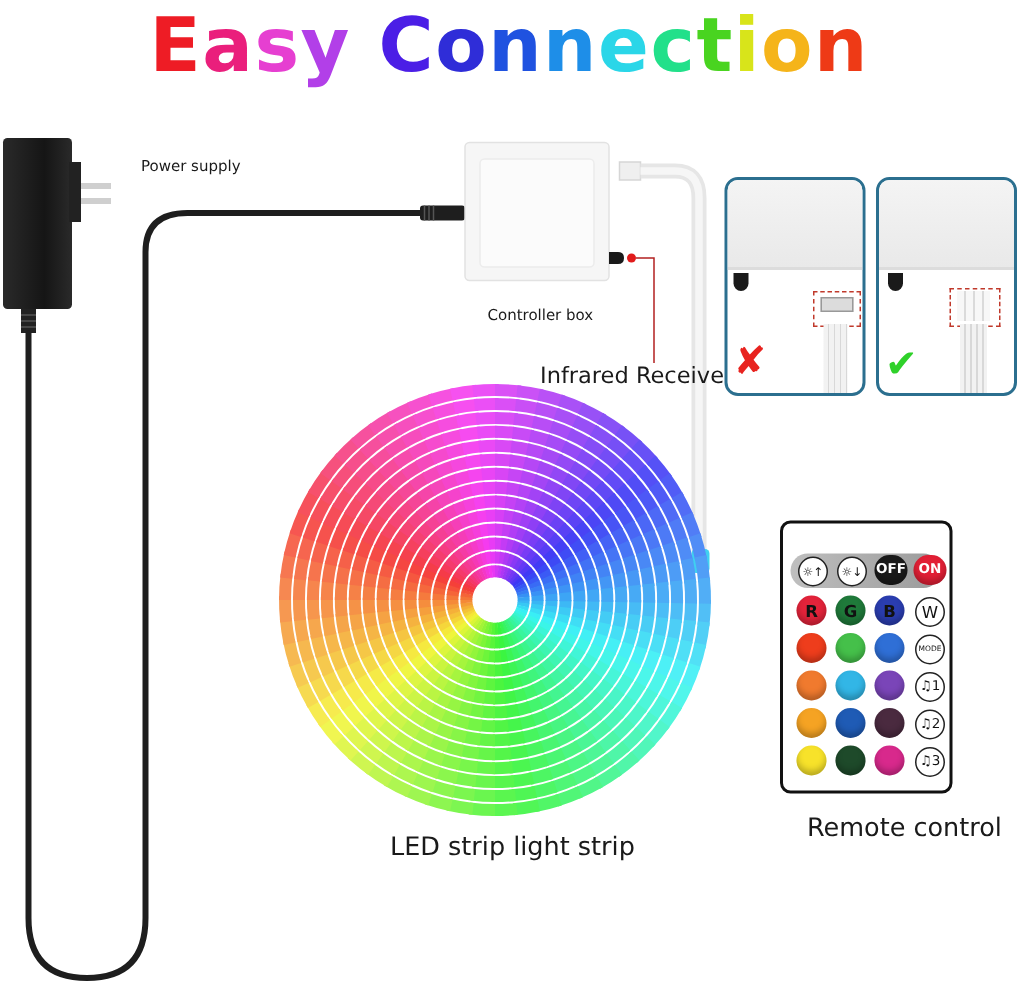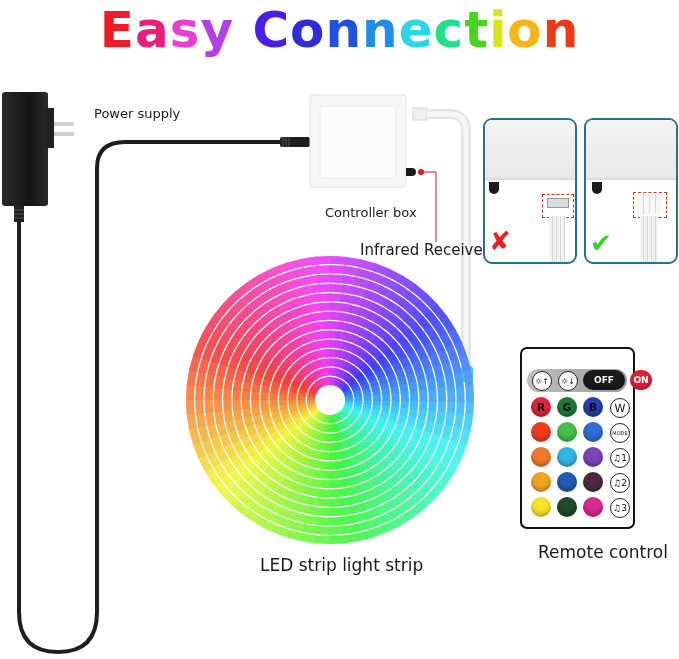--- a/index.html
+++ b/index.html
@@ -1,21 +1,21 @@
 <!DOCTYPE html>
 <html><head>
   <meta charset="utf-8">
   <style>
     html, body { margin: 0; padding: 0; background: #ffffff; }
     body { width: 679px; height: 659px; position: relative; overflow: hidden; font-family: "DejaVu Sans", sans-serif; }
     .abs { position: absolute; }
     .title { position: absolute; left: 0; top: 0; width: 679px; height: 62px; text-align: center; font-family: "DejaVu Sans", sans-serif; font-weight: bold; font-size: 50px; line-height: 60px; letter-spacing: 1px; }
     .title span { display: inline-block; }
     .label { position: absolute; color: #1a1a1a; font-family: "DejaVu Sans", sans-serif; white-space: nowrap; }
-    .lbl-sm { font-size: 13px; }
+    .lbl-sm { font-size: 10px; }
     .lbl-md { font-size: 15px; }
     .lbl-lg { font-size: 17px; }
     svg { position: absolute; left: 0; top: 0; }
     .panel { position: absolute; border: 2px solid #2b6f8f; border-radius: 9px; background: #ffffff; overflow: hidden; }
     .panel .box { position: absolute; left: 0; top: 0; right: 0; height: 58px; background: linear-gradient(#f4f4f4, #e9e9e9); border-bottom: 2px solid #dcdcdc; }
     .remote { position: absolute; left: 520px; top: 347px; width: 111px; height: 178px; border: 2px solid #111; border-radius: 7px; background: #fff; }
     .rbar { position: absolute; left: 5px; top: 20px; width: 100px; height: 23px; border-radius: 12px; background: linear-gradient(90deg, #bfbfbf, #9a9a9a); }
     .btn { position: absolute; width: 20px; height: 20px; border-radius: 50%; display: flex; align-items: center; justify-content: center; font-family: "DejaVu Sans", sans-serif; font-weight: bold; font-size: 11px; color: #111; box-shadow: inset 0 -3px 4px rgba(0,0,0,0.25); }
     .btn.outline { background: #fff; border: 1px solid #222; box-shadow: none; width: 18px; height: 18px; font-weight: normal; }
     .btn.small-text { font-size: 5px; }
@@ -961,22 +961,22 @@
   <div class="abs" style="left:47px; top:72px; width:32px; height:24px; border:1px dashed #c0392b;"></div>
   <div class="abs" style="left:52px; top:74px; width:22px; height:20px; background:repeating-linear-gradient(90deg,#f7f7f7 0 5px,#dadada 5px 6px);"></div>
   <div class="abs" style="left:54px; top:96px; width:18px; height:46px; background:repeating-linear-gradient(90deg,#f2f2f2 0 3px,#d8d8d8 3px 4px);"></div>
   <div class="abs" style="left:4px; top:108px; font-size:26px; font-weight:bold; color:#2fd12a; line-height:30px;">✔</div>
 </div>
 
 <div class="remote" id="remote">
   <div class="rbar"></div>
 <div class="btn outline" style="left: 10px; top: 22px; font-size: 8px;">☼↑</div>
     <div class="btn outline" style="left: 36px; top: 22px; font-size: 8px;">☼↓</div>
-    <div class="btn pill" style="left: 61px; top: 21px; background: rgb(26, 26, 26); width: 42px;">OFF</div>
-    <div class="btn pill" style="left: 87px; top: 21px; background: rgb(226, 31, 53); width: 22px; margin-left: 21px;">ON</div>
+    <div class="btn pill" style="left: 61px; top: 21px; background: rgb(26, 26, 26); width: 22px;">OFF</div>
+    <div class="btn pill" style="left: 87px; top: 21px; background: rgb(226, 31, 53); width: 22px;">ON</div>
     <div class="btn" style="left: 9px; top: 48px; background: rgb(227, 35, 58);">R</div>
     <div class="btn" style="left: 35px; top: 48px; background: rgb(31, 122, 58);">G</div>
     <div class="btn" style="left: 61px; top: 48px; background: rgb(42, 61, 176);">B</div>
     <div class="btn outline" style="left: 88px; top: 49px;">W</div>
     <div class="btn" style="left: 9px; top: 73px; background: rgb(238, 61, 28);"></div>
     <div class="btn" style="left: 35px; top: 73px; background: rgb(69, 192, 74);"></div>
     <div class="btn" style="left: 61px; top: 73px; background: rgb(47, 111, 214);"></div>
     <div class="btn outline small-text" style="left: 88px; top: 74px;">MODE</div>
     <div class="btn" style="left: 9px; top: 98px; background: rgb(240, 122, 46);"></div>
     <div class="btn" style="left: 35px; top: 98px; background: rgb(50, 182, 230);"></div>

